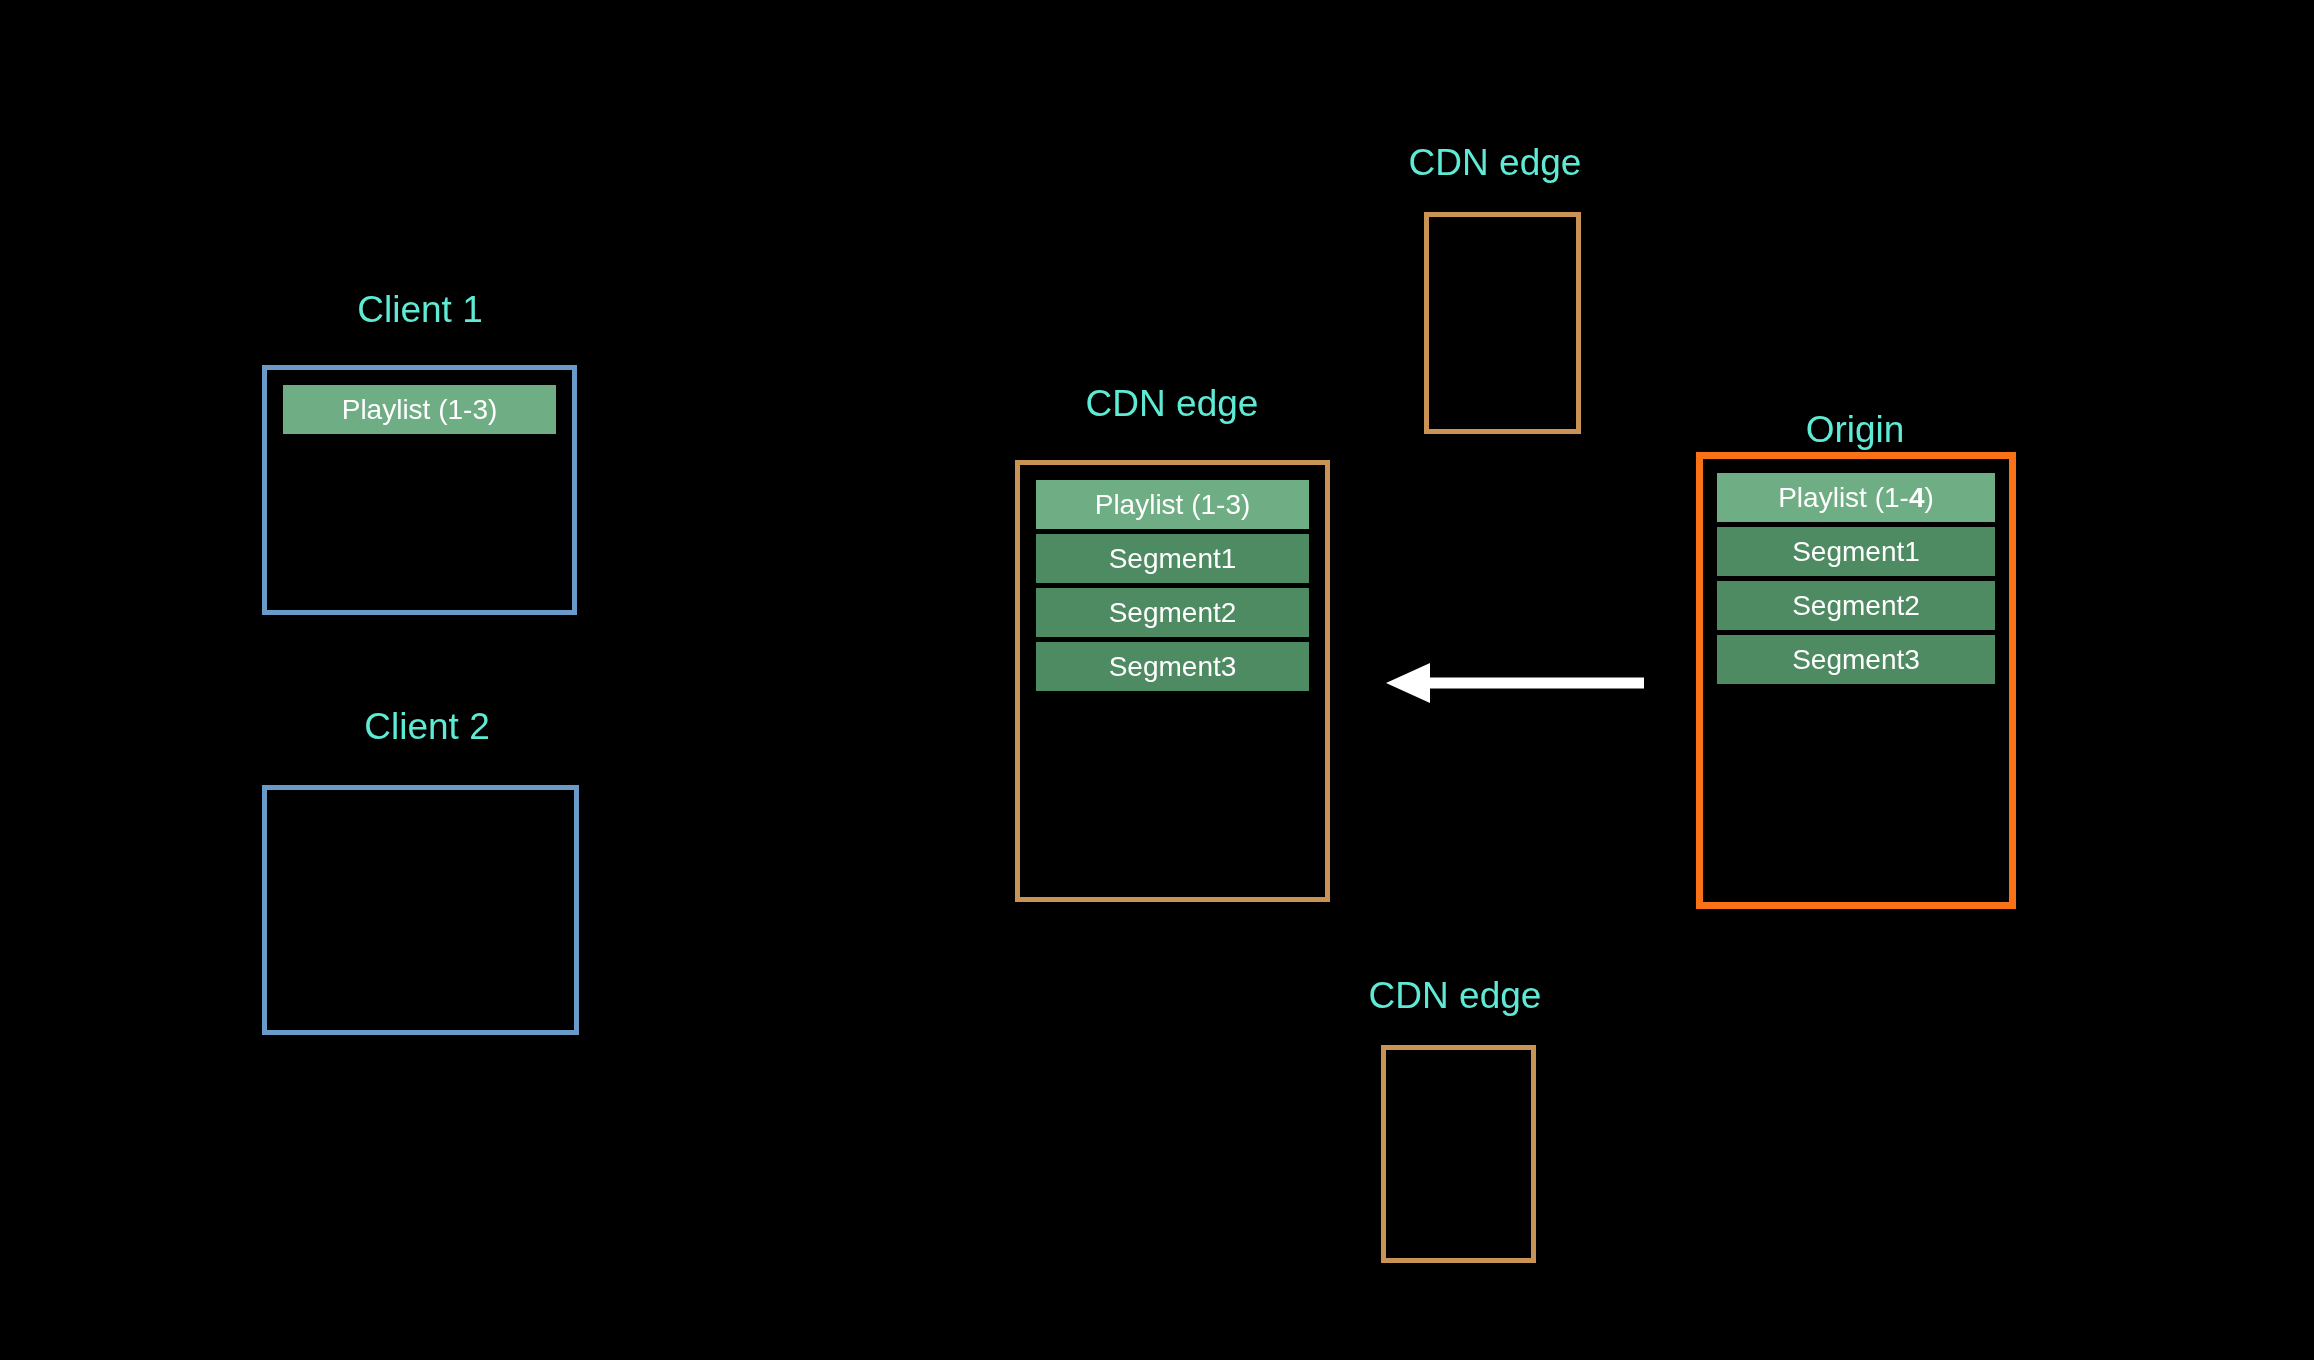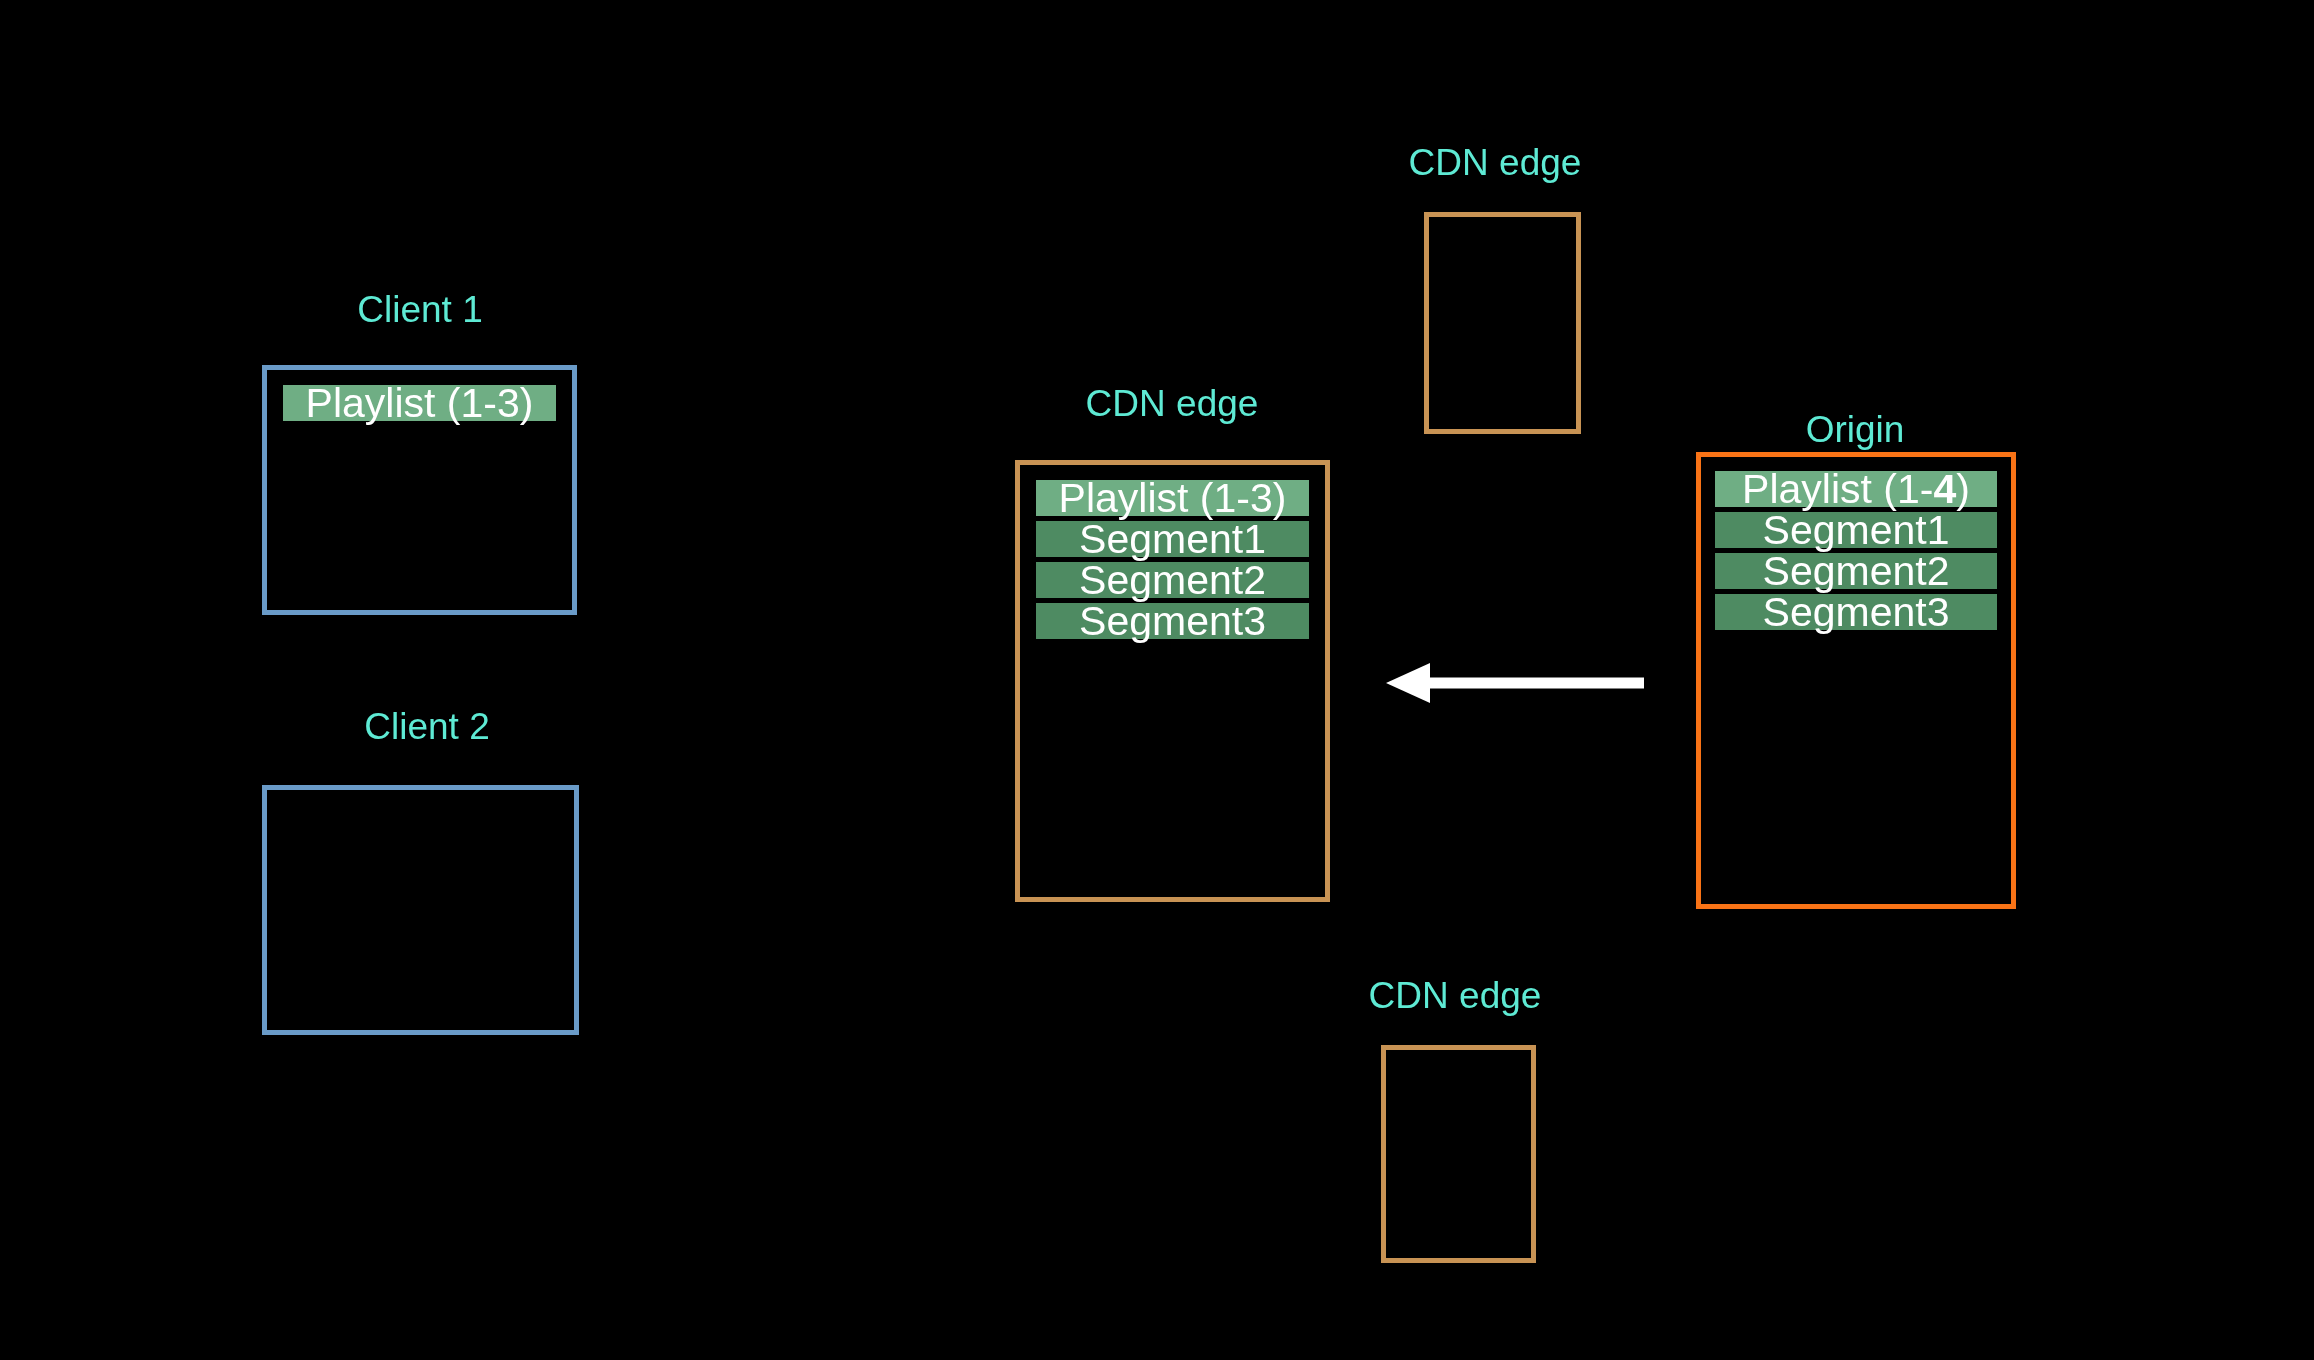--- a/index.html
+++ b/index.html
@@ -49,39 +49,39 @@
     line-height: 1.1;
   }
 
   
   .box {
     position: absolute;
     background: #000000;
   }
   .box-client  { border: 5px solid #6a9bc8; }
   .box-edge    { border: 5px solid #c89354; }
-  .box-origin  { border: 5px solid #f97316; }
+  .box-origin  { border: 7px solid #f97316; }
 
   
   .chip-stack {
     position: absolute;
     left: 0; right: 0; top: 0;
     padding: 15px 16px 0 16px;
     display: flex;
     flex-direction: column;
     gap: 5px;
   }
   .box-origin .chip-stack { padding: 14px 14px 0 14px; }
 
   .chip {
-    height: 36px;
+    height: 49px;
     display: flex;
     align-items: center;
     justify-content: center;
-    font-size: 41px;
+    font-size: 28px;
     color: #ffffff;
     white-space: nowrap;
     line-height: 1;
   }
   .chip-playlist { background: #6fae84; }
   .chip-segment  { background: #4e8b62; text-align: center; }
   .chip b { font-weight: 700; }
 
   
   .arrow-wrap {

